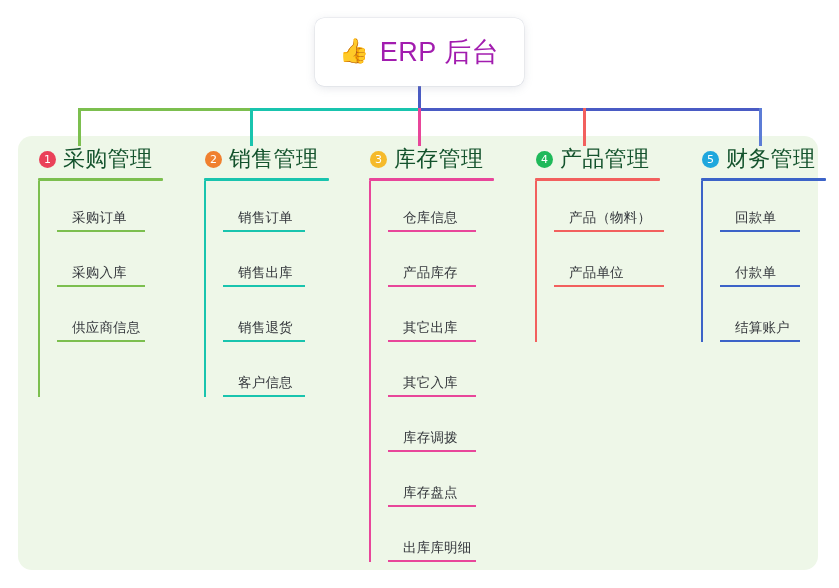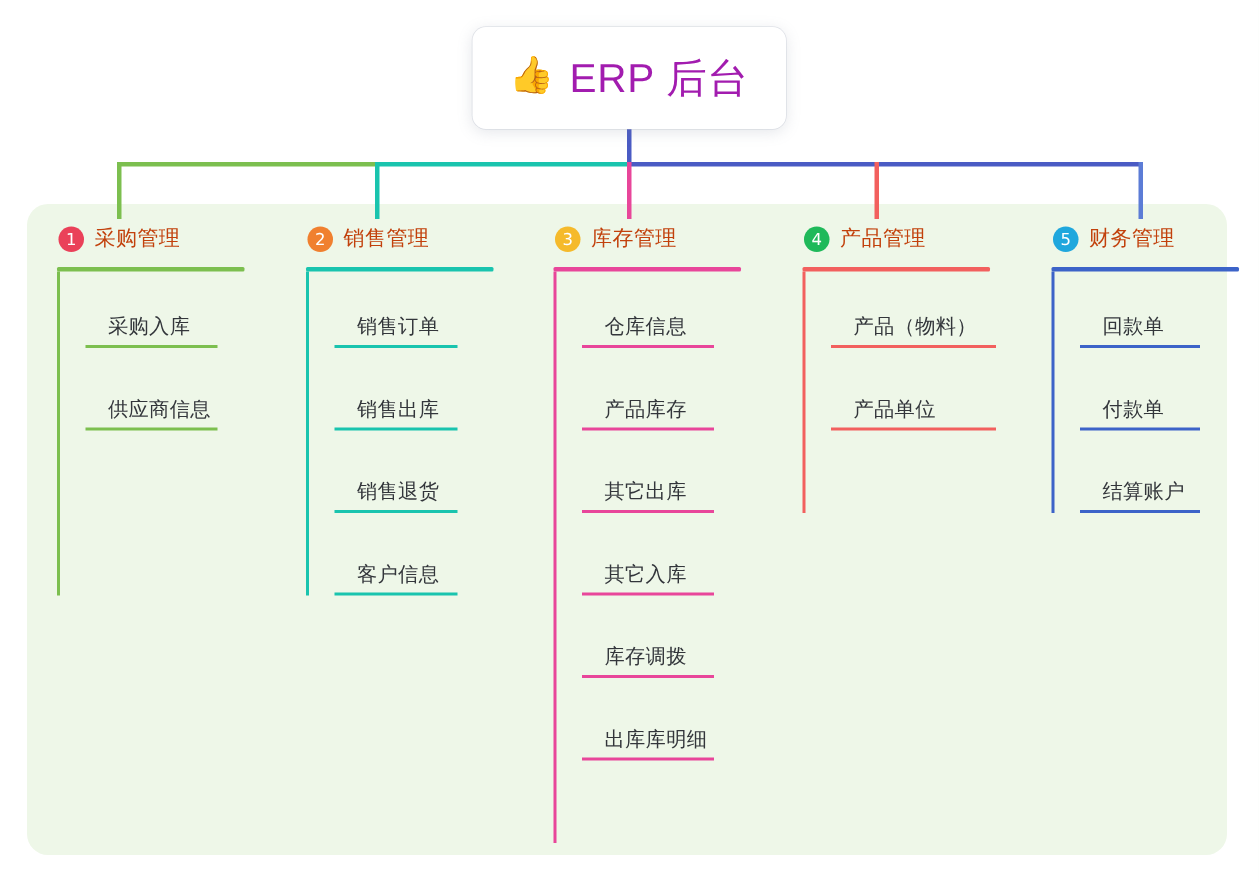--- a/index.html
+++ b/index.html
@@ -92,22 +92,22 @@
     height: 17px;
     border-radius: 50%;
     color: #ffffff;
     font-size: 11px;
     line-height: 17px;
     text-align: center;
     flex: 0 0 auto;
     font-family: "DejaVu Sans", sans-serif;
   }
   .col-title {
-    font-size: 14px;
-    color: #c2410c;
+    font-size: 22px;
+    color: #14532d;
     white-space: nowrap;
     letter-spacing: 0.3px;
   }
   .col-rule {
     height: 3px;
     margin-top: 6px;
     border-radius: 1px;
   }
 
   .leaves {
@@ -173,20 +173,24 @@
   <div id="columns-host">
       <div class="column" style="left: 20px; width: 150px;">
         <div class="col-header">
           <span class="badge" style="background: rgb(234, 65, 89);">1</span>
           <span class="col-title">采购管理</span>
         </div>
         <div class="col-rule" style="background: rgb(124, 191, 79); width: 125px; margin-left: 18px;"></div>
         <div class="leaves">
           <div class="spine" style="background: rgb(124, 191, 79); height: 216px;"></div>
           <div class="leaf">
+            <span class="leaf-text">采购订单</span>
+            <div class="leaf-rule" style="background: rgb(124, 191, 79); width: 88px;"></div>
+          </div>
+          <div class="leaf">
             <span class="leaf-text">采购入库</span>
             <div class="leaf-rule" style="background: rgb(124, 191, 79); width: 88px;"></div>
           </div>
           <div class="leaf">
             <span class="leaf-text">供应商信息</span>
             <div class="leaf-rule" style="background: rgb(124, 191, 79); width: 88px;"></div>
           </div>
         </div>
       </div>
       <div class="column" style="left: 186px; width: 150px;">
@@ -237,20 +241,24 @@
           </div>
           <div class="leaf">
             <span class="leaf-text">其它入库</span>
             <div class="leaf-rule" style="background: rgb(232, 70, 154); width: 88px;"></div>
           </div>
           <div class="leaf">
             <span class="leaf-text">库存调拨</span>
             <div class="leaf-rule" style="background: rgb(232, 70, 154); width: 88px;"></div>
           </div>
           <div class="leaf">
+            <span class="leaf-text">库存盘点</span>
+            <div class="leaf-rule" style="background: rgb(232, 70, 154); width: 88px;"></div>
+          </div>
+          <div class="leaf">
             <span class="leaf-text">出库库明细</span>
             <div class="leaf-rule" style="background: rgb(232, 70, 154); width: 88px;"></div>
           </div>
         </div>
       </div>
       <div class="column" style="left: 517px; width: 150px;">
         <div class="col-header">
           <span class="badge" style="background: rgb(31, 185, 90);">4</span>
           <span class="col-title">产品管理</span>
         </div>

